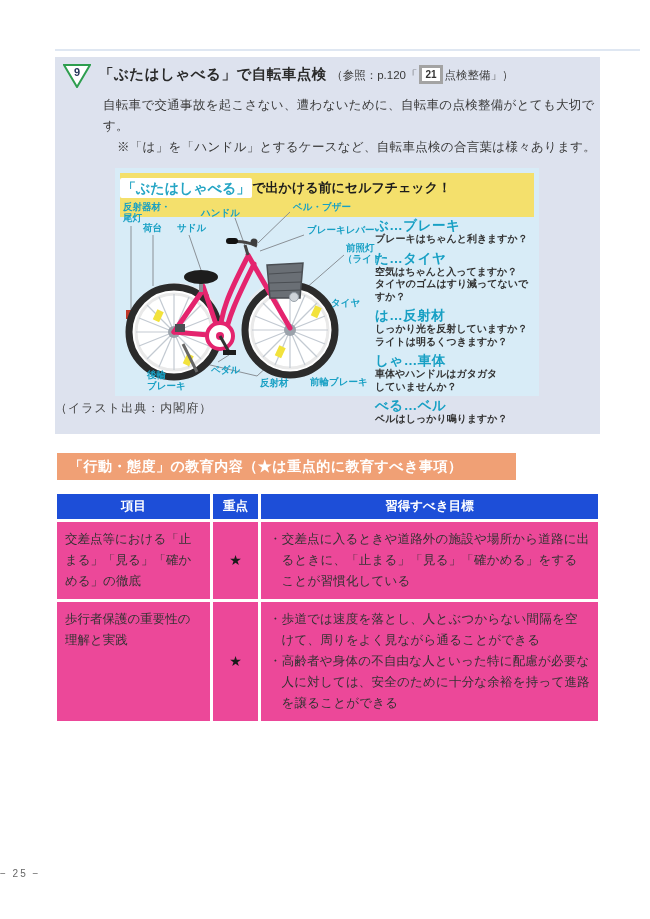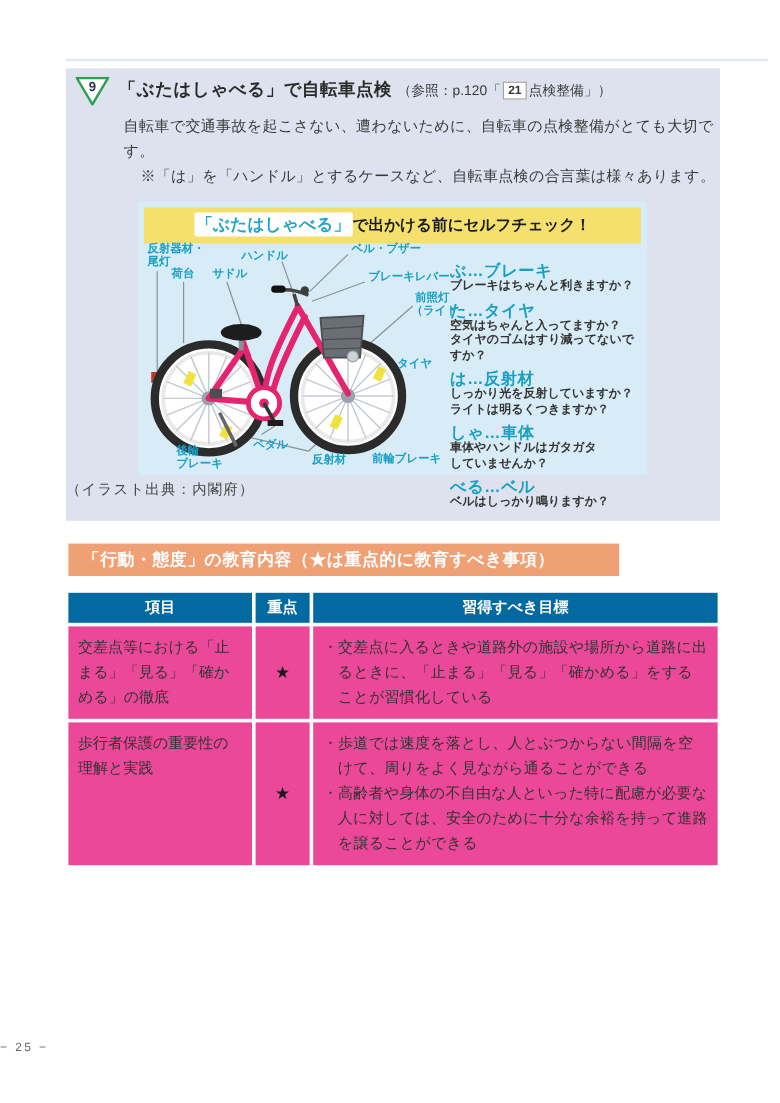--- a/index.html
+++ b/index.html
@@ -8,46 +8,46 @@
 
   .top-rule { position:absolute; left:55px; top:49px; width:585px; height:2px; background:#dfe7f2; }
 
   
   .panel { position:absolute; left:55px; top:57px; width:545px; height:377px; background:#dde2ee; }
   .sec-head { position:absolute; left:8px; top:5px; width:530px; }
   .tri-marker { position:absolute; left:0; top:2px; width:28px; height:24px; }
   .sec-title-line { position:absolute; left:36px; top:3px; white-space:nowrap; color:#2a2a2a; }
   .sec-title { font-size:14.5px; font-weight:bold; letter-spacing:0.5px; }
   .sec-ref { font-size:11.5px; font-weight:normal; color:#3a3a3a; }
-  .ref-box { display:inline-block; border:1px solid #a3a3a3; background:#fff; font-size:10px; font-weight:bold; padding:0 3px; margin:0 2px; line-height:13px; vertical-align:1px; color:#333; }
+  .ref-box { display:inline-block; border:3px solid #a3a3a3; background:#fff; font-size:10px; font-weight:bold; padding:0 3px; margin:0 2px; line-height:13px; vertical-align:1px; color:#333; }
   .sec-body { position:absolute; left:40px; top:33px; width:500px; font-size:12.5px; line-height:21px; color:#3a3a3a; letter-spacing:0.3px; }
   .sec-body .l2 { }
   .sec-body .l3 { padding-left:14px; }
 
   
   .diagram { position:absolute; left:60px; top:111px; width:424px; height:228px; background:#d8ecf7; }
-  .banner { position:absolute; left:5px; top:5px; right:5px; height:30px; background:#f4e06c; text-align:center; line-height:27px; white-space:nowrap; }
+  .banner { position:absolute; left:5px; top:5px; right:5px; height:44px; background:#f4e06c; text-align:left; line-height:27px; white-space:nowrap; }
   .banner-chip { display:inline-block; background:#fff; color:#25a5c4; font-weight:bold; font-size:14px; padding:0 2px; line-height:20px; vertical-align:middle; border-radius:2px; }
   .banner-rest { color:#1c1c1c; font-weight:bold; font-size:13px; vertical-align:middle; }
   .bike-svg { position:absolute; left:2px; top:30px; width:262px; height:196px; }
   .bike-svg text { font-family:"Liberation Sans", sans-serif; font-size:9.5px; font-weight:bold; fill:#18a0c4; }
 
   .checklist { position:absolute; left:260px; top:32px; width:160px; }
   .chk-head { color:#18a0c4; font-weight:bold; font-size:13.5px; line-height:15px; margin-top:5px; letter-spacing:0.5px; }
   .chk-head:first-child { margin-top:18px; }
   .chk-line { color:#333; font-size:10px; line-height:12.5px; font-weight:bold; }
 
   .attribution { position:absolute; left:0; top:343px; width:537px; font-size:12px; color:#444; letter-spacing:1px; }
 
   
   .edu-bar { position:absolute; left:57px; top:453px; width:459px; height:27px; background:#f0a075; color:#fff; font-weight:bold; font-size:14px; line-height:27px; padding-left:12px; letter-spacing:0.5px; }
 
   
   .edu-table { position:absolute; left:57px; top:494px; width:541px; display:grid; grid-template-columns:153px 45px 1fr; gap:3px; background:#fff; }
-  .th { background:#0369a1; color:#fff; font-weight:bold; font-size:12.5px; text-align:center; line-height:25px; height:25px; }
+  .th { background:#1d4ed8; color:#fff; font-weight:bold; font-size:12.5px; text-align:center; line-height:25px; height:25px; }
   .td { background:#ec4899; color:#333; font-size:12.5px; line-height:21px; padding:7px 8px; }
   .td-item { }
   .td-star { display:flex; align-items:center; justify-content:center; font-size:14px; color:#1a1a1a; padding:0; }
   .td-goals { }
   .goal { padding-left:1em; text-indent:-1em; letter-spacing:0.2px; }
 
   .page-num { position:absolute; left:0; top:868px; width:596px; text-align:left; font-size:10px; color:#666; letter-spacing:2px; }
 </style>
 </head>
 <body>

